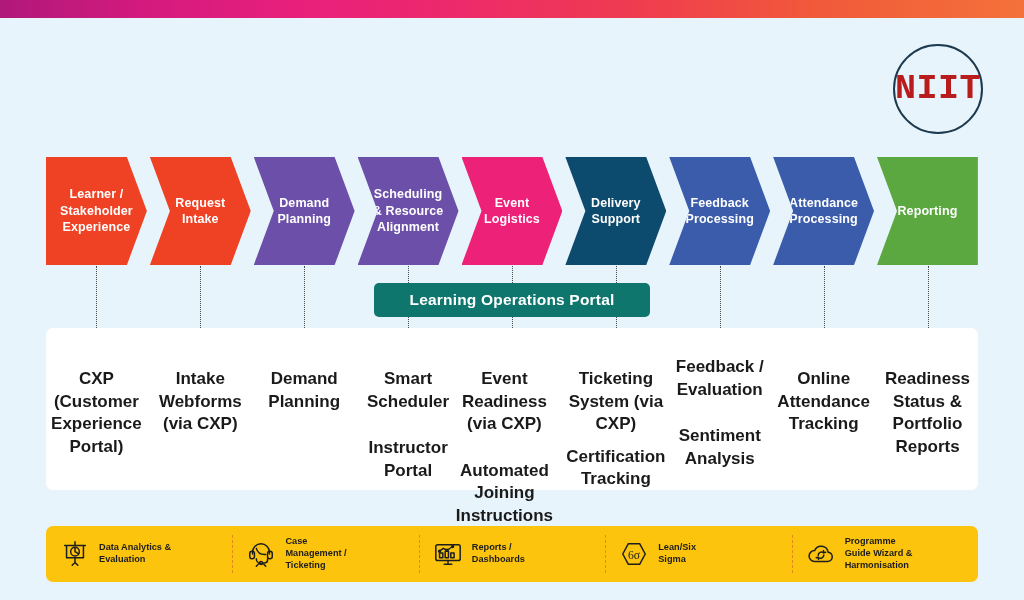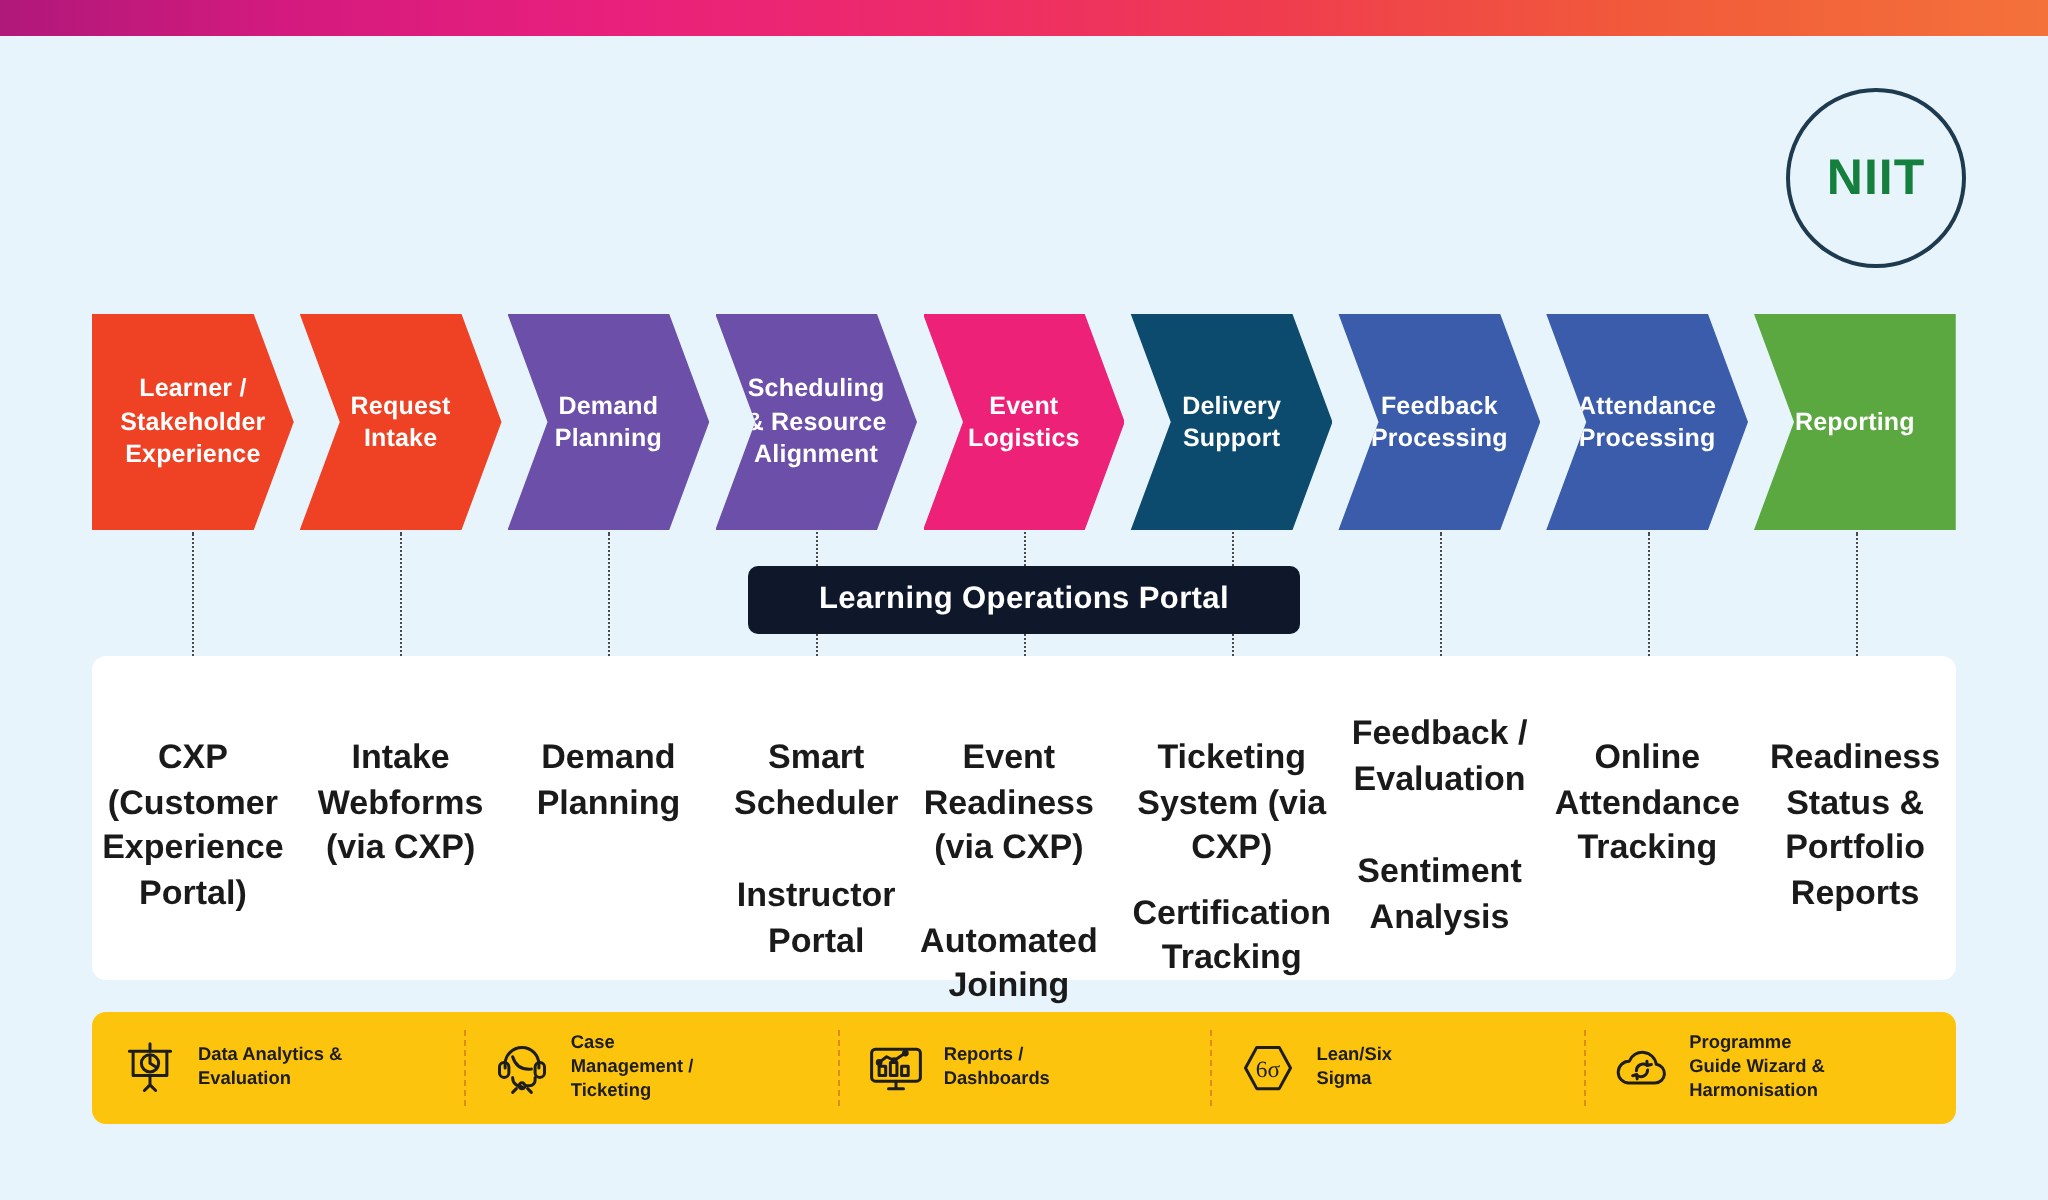--- a/index.html
+++ b/index.html
@@ -16,22 +16,22 @@
     background:linear-gradient(90deg,#b0187a 0%,#d41a7e 14%,#e9207c 30%,#ed2a6a 45%,#ef3c4f 62%,#f15a3a 80%,#f4713a 100%);
   }
 
   
   .logo-wrap{
     position:absolute;left:893px;top:44px;width:86px;height:86px;
     border:2px solid #1d3a4f;border-radius:50%;
     display:flex;align-items:center;justify-content:center;
   }
   .logo-text{
-    font-family:Liberation Sans, sans-serif;
-    font-weight:bold;font-size:25px;color:#15803d;letter-spacing:0.5px;
+    font-family:Liberation Mono, monospace;
+    font-weight:bold;font-size:35px;color:#b91c1c;letter-spacing:0.5px;
   }
 
   
   .chev-band{
     position:absolute;left:46px;top:157px;width:932px;height:108px;
     display:flex;
   }
   .chev{
     position:relative;height:108px;
     display:flex;align-items:center;justify-content:center;
@@ -50,41 +50,41 @@
     position:absolute;left:-3px;bottom:-5px;
     width:0;height:0;
     border-left:3.5px solid transparent;
     border-right:3.5px solid transparent;
     border-top:5px solid #4a4a4a;
   }
 
   
   .portal{
     position:absolute;left:374px;top:283px;width:276px;height:34px;
-    background:#0f172a;border-radius:5px;
+    background:#0f766e;border-radius:5px;
     display:flex;align-items:center;justify-content:center;
     color:#fff;font-weight:bold;font-size:15.5px;letter-spacing:0.2px;
     z-index:5;
   }
 
   
   .panel{
     position:absolute;left:46px;top:328px;width:932px;height:162px;
     background:#ffffff;border-radius:7px;
   }
   .detail-col{
     position:absolute;top:0;text-align:center;
     color:#1a1a1a;font-weight:bold;font-size:17px;line-height:1.33;
   }
   .detail-item{margin-bottom:0;}
   .detail-item.second{margin-top:18px;}
 
   
   .tools{
-    position:absolute;left:46px;top:506px;width:932px;height:56px;
+    position:absolute;left:46px;top:526px;width:932px;height:56px;
     background:#fcc40d;border-radius:7px;display:flex;align-items:center;
   }
   .tool{
     flex:1;height:100%;display:flex;align-items:center;
     gap:9px;padding-left:14px;box-sizing:border-box;position:relative;
   }
   .tool + .tool::before{
     content:"";position:absolute;left:0;top:9px;height:38px;
     border-left:1.5px dashed #e08b18;
   }

